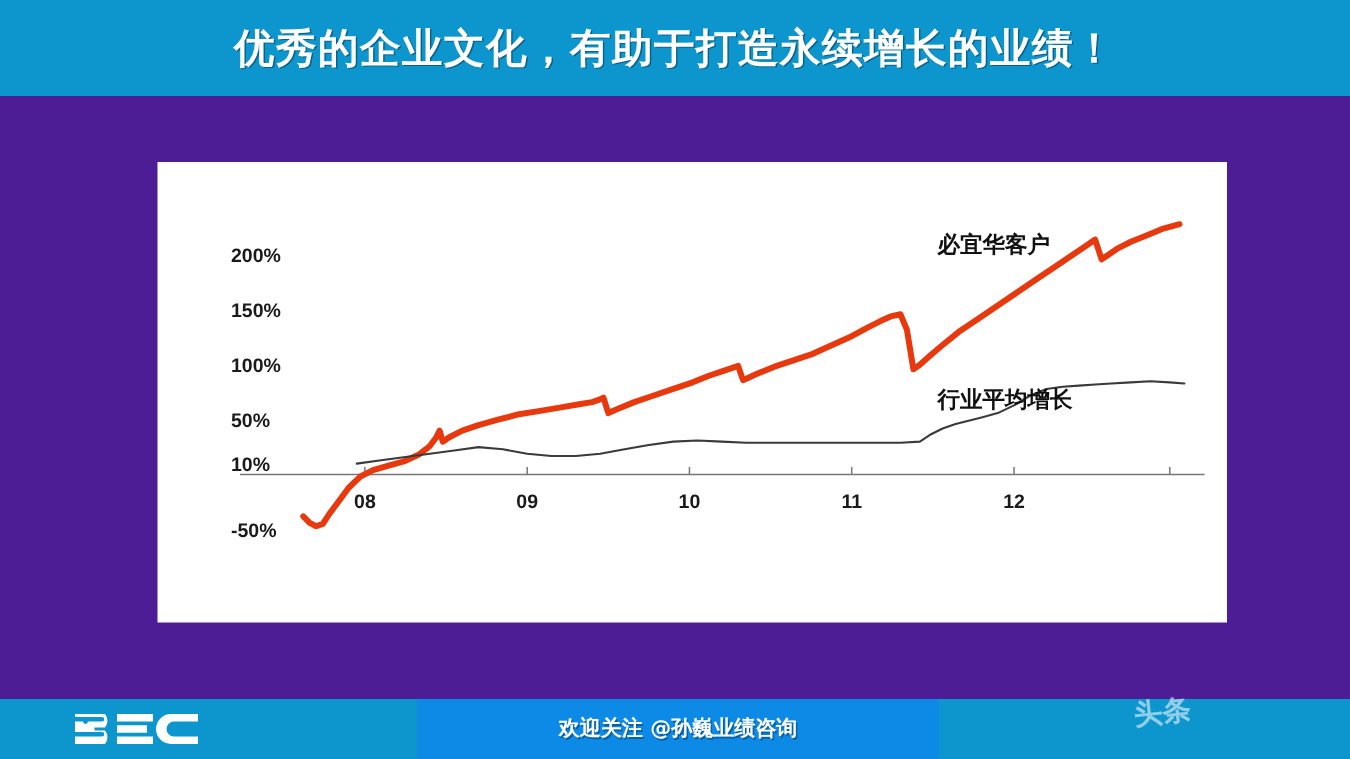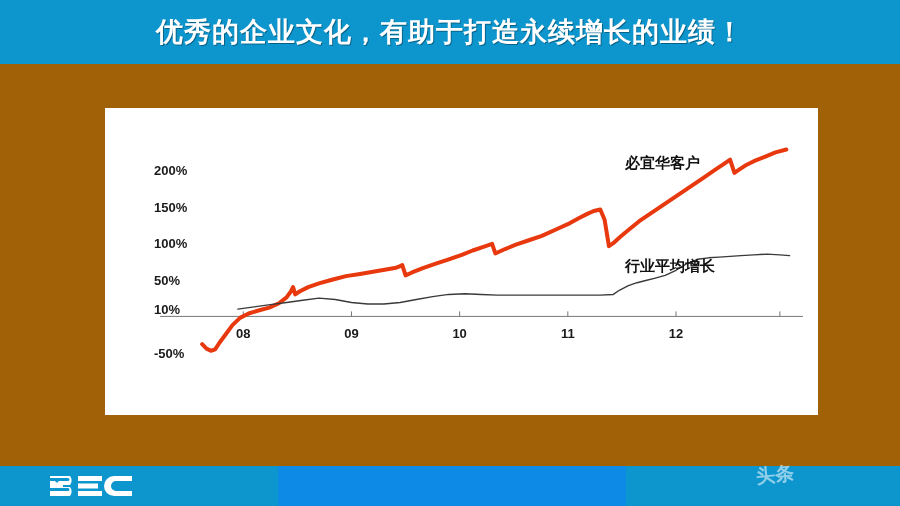--- a/index.html
+++ b/index.html
@@ -1,21 +1,21 @@
 <!DOCTYPE html>
 <html><head>
 <meta charset="utf-8">
 <style>
   html,body{margin:0;padding:0;}
   body{
     width:900px;height:506px;background:#000;
     font-family:"Liberation Sans","DejaVu Sans",sans-serif;
     overflow:hidden;position:relative;
   }
-  .slide{position:absolute;inset:0;background:#a16207;}
+  .slide{position:absolute;inset:0;background:#4c1d95;}
 
   
   .title-bar{
     position:absolute;left:0;top:0;width:900px;height:64px;
     background:#0d96ce;display:flex;align-items:center;justify-content:center;
   }
   .title-text{
     color:#ffffff;font-size:27px;font-weight:bold;letter-spacing:1px;
     font-family:"DejaVu Sans","Liberation Sans",sans-serif;
     text-shadow:1px 1px 0 rgba(0,0,0,.35);white-space:nowrap;
@@ -118,15 +118,16 @@
         <path d="M2 3 h20 a7 7 0 0 1 0 9 h-7 v2 h7 a7 7 0 0 1 0 9 h-20 v-5 h18 a1.5 1.5 0 0 0 0-3 h-18 v-7 h18 a1.5 1.5 0 0 0 0-3 h-18 z"></path>
         <rect x="30" y="3" width="24" height="5"></rect>
         <rect x="30" y="10.5" width="20" height="5"></rect>
         <rect x="30" y="18" width="24" height="5"></rect>
         <path d="M84 3 h-18 a8 8 0 0 0 0 20 h18 v-5 h-16 a4.5 4.5 0 0 1 0-10 h16 z"></path>
         <circle cx="9" cy="8" r="1.6" fill="#0d96ce"></circle>
       </g>
     </svg>
   </div>
 
+  <div class="footer-center">欢迎关注 @孙巍业绩咨询</div>
   <div class="watermark">头条</div>
 
 </div>
 
 </body></html>

